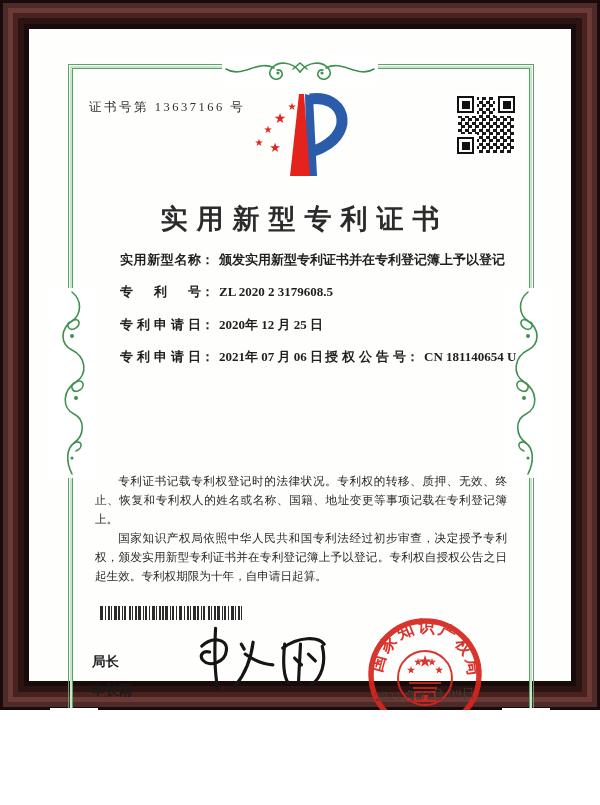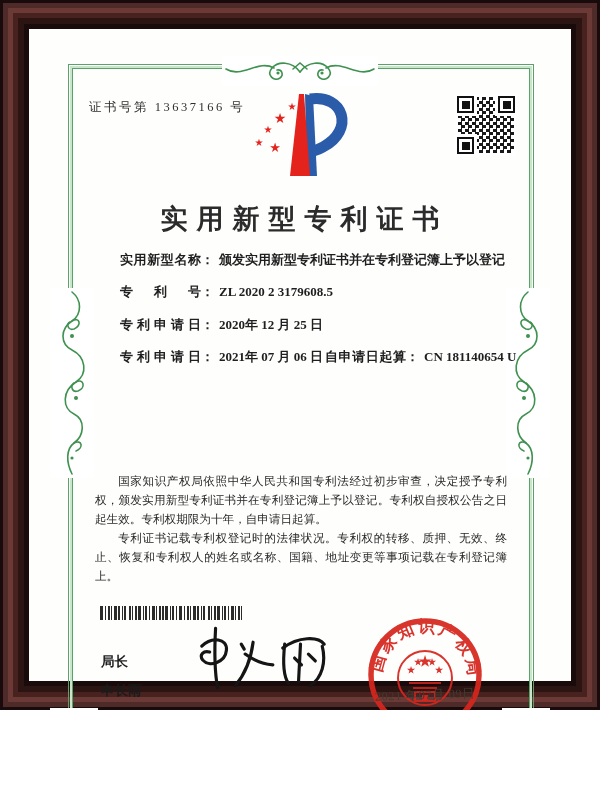--- a/index.html
+++ b/index.html
@@ -39,21 +39,21 @@
   .frow{position:relative;height:32.4px;white-space:nowrap;}
   .flabel{display:inline-block;width:81px;text-align:justify;text-align-last:justify;margin-left:25px;}
   .fcolon{display:inline-block;margin-right:5px;}
   .grant2{position:absolute;left:205px;top:0;}
   
   .paras{position:absolute;left:95px;top:472px;width:412px;font-size:11.6px;line-height:1.64;
          color:#292929;text-align:justify;}
   .paras p{margin:0;text-indent:2em;}
   
   .barcode{position:absolute;left:100px;top:606px;}
-  .director{position:absolute;left:101px;top:653px;font-family:"Liberation Sans","DejaVu Sans",sans-serif;
+  .director{position:absolute;left:92px;top:653px;font-family:"Liberation Sans","DejaVu Sans",sans-serif;
             font-size:13.5px;font-weight:700;color:#1b1b1b;}
   .director div{margin-bottom:11px;}
   .sig{position:absolute;left:182px;top:620px;}
   .sig path{fill:none;stroke:#151515;stroke-width:3.2;stroke-linecap:round;stroke-linejoin:round;}
   .seal{position:absolute;left:365px;top:615px;opacity:.93;}
   .seal .rd{stroke:#d6261e;fill:none;}
   .seal text{fill:#d6261e;font-family:"Liberation Serif","DejaVu Serif",serif;font-weight:700;}
   .sealdate{position:absolute;left:350px;top:687px;width:150px;text-align:center;z-index:5;
             font-size:12.5px;color:#3f3b33;letter-spacing:.5px;transform:rotate(-2deg);}
 </style>
@@ -149,28 +149,28 @@
     </div>
     <div class="frow">
       <span class="flabel">专利号</span><span class="fcolon">：</span><span>ZL 2020 2 3179608.5</span>
     </div>
     <div class="frow">
       <span class="flabel">专利申请日</span><span class="fcolon">：</span><span>2020年 12 月 25 日</span>
     </div>
     <div class="frow">
       <span class="flabel">专利申请日</span><span class="fcolon">：</span><span>2021年 07 月 06 日</span>
       <span class="grant2">
-        <span class="flabel">自申请日起算</span><span class="fcolon">：</span><span>CN 181140654 U</span>
+        <span class="flabel">授权公告号</span><span class="fcolon">：</span><span>CN 181140654 U</span>
       </span>
     </div>
   </div>
 
   <div class="paras">
+    <p>专利证书记载专利权登记时的法律状况。专利权的转移、质押、无效、终止、恢复和专利权人的姓名或名称、国籍、地址变更等事项记载在专利登记簿上。</p>
     <p>国家知识产权局依照中华人民共和国专利法经过初步审查，决定授予专利权，颁发实用新型专利证书并在专利登记簿上予以登记。专利权自授权公告之日起生效。专利权期限为十年，自申请日起算。</p>
-    <p>专利证书记载专利权登记时的法律状况。专利权的转移、质押、无效、终止、恢复和专利权人的姓名或名称、国籍、地址变更等事项记载在专利登记簿上。</p>
   </div>
 
   <svg class="barcode" width="142" height="14" viewBox="0 0 142 14">
     <path d="M0,7 H142" stroke="#2b2b2b" stroke-width="14" stroke-dasharray="3 2 1 2 2 1 1 2 3 1 2 2 1 1 2 3 2 1 1 2 2 1 3 2 1 1 2 2 1 2 3 1 1 2 2 1 2 1 3 2 1 1 2 2 1 2"></path>
   </svg>
 
   <div class="director">
     <div>局长</div>
     <div>申长雨</div>
   </div>

